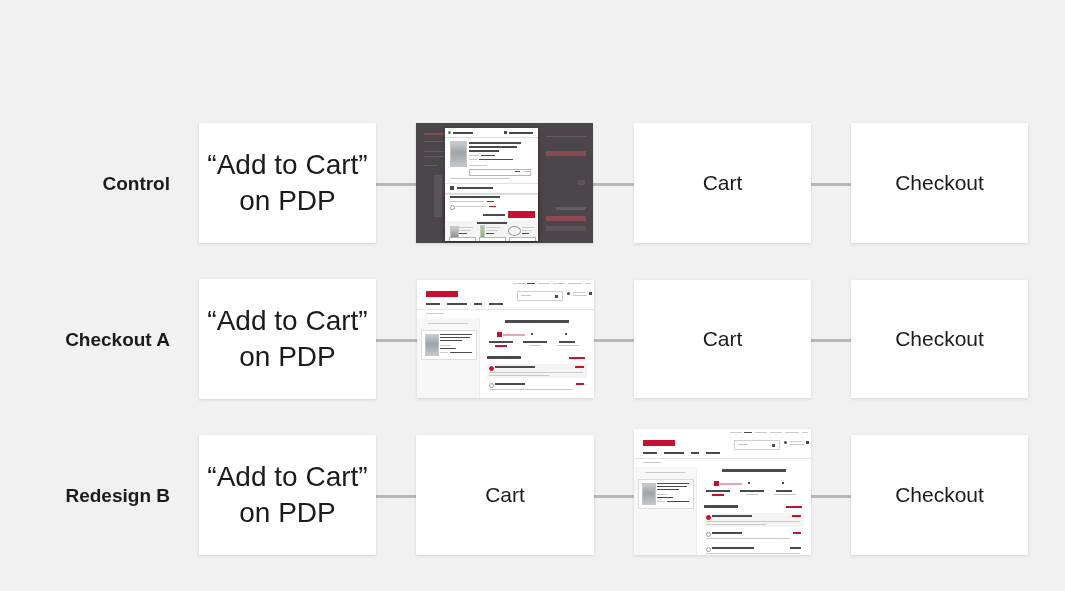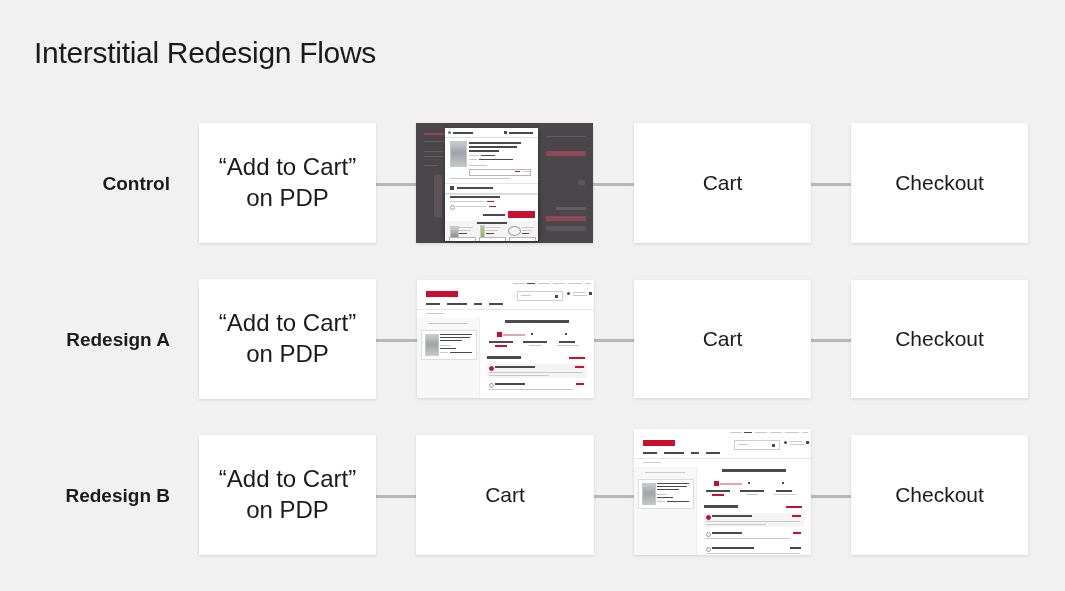--- a/index.html
+++ b/index.html
@@ -32,21 +32,21 @@
     top:50px;white-space:nowrap;
   }
 
   .node{
     position:absolute;background:#ffffff;
     box-shadow:0 1px 3px rgba(0,0,0,0.13);
     display:flex;align-items:center;justify-content:center;
     text-align:center;
   }
   .node-label{font-size:21px;font-weight:400;color:#1b1b1b;line-height:1.28;}
-  .node-label.two-line{font-size:24px;}
+  .node-label.two-line{font-size:28px;}
 
   .connector{
     position:absolute;height:3px;background:#b7b7b7;
     top:60px;
   }
 
   
   .thumb{position:absolute;overflow:hidden;box-shadow:0 1px 3px rgba(0,0,0,0.13);}
   .pdp-dim{position:absolute;inset:0;background:#4b4649;}
   .pdp-dim .ln{position:absolute;background:#6a6265;opacity:.85;}
@@ -84,21 +84,20 @@
   .search-box{position:absolute;border:1px solid #cfcfcf;background:#fff;}
   .step-dot{position:absolute;width:5px;height:5px;background:#c8102e;}
   .step-bar{position:absolute;height:2px;background:#e8a3ae;}
   .opt-sel{position:absolute;background:#f4f4f4;}
 </style>
 </head>
 <body>
 
 <div class="slide">
 
-  <div id="page-title">Interstitial Redesign Flows</div>
 
   <div class="row" style="top:123px">
     <div class="row-label">Control</div>
 
     <div class="connector" style="left:368px;width:56px;"></div>
     <div class="connector" style="left:586px;width:56px;"></div>
     <div class="connector" style="left:804px;width:56px;"></div>
 
     <div class="node" style="left:199px;top:0;width:177px;height:120px;">
       <div class="node-label two-line">
@@ -209,21 +208,21 @@
     <div class="node" style="left:634px;top:0;width:177px;height:120px;">
       <div class="node-label">Cart</div>
     </div>
 
     <div class="node" style="left:851px;top:0;width:177px;height:120px;">
       <div class="node-label">Checkout</div>
     </div>
   </div>
 
   <div class="row" style="top:279px">
-    <div class="row-label">Redesign A</div>
+    <div class="row-label">Checkout A</div>
 
     <div class="connector" style="left:368px;width:56px;"></div>
     <div class="connector" style="left:586px;width:56px;"></div>
     <div class="connector" style="left:804px;width:56px;"></div>
 
     <div class="node" style="left:199px;top:0;width:177px;height:120px;">
       <div class="node-label two-line">
         <div>“Add to Cart”</div>
         <div>on PDP</div>
       </div>

